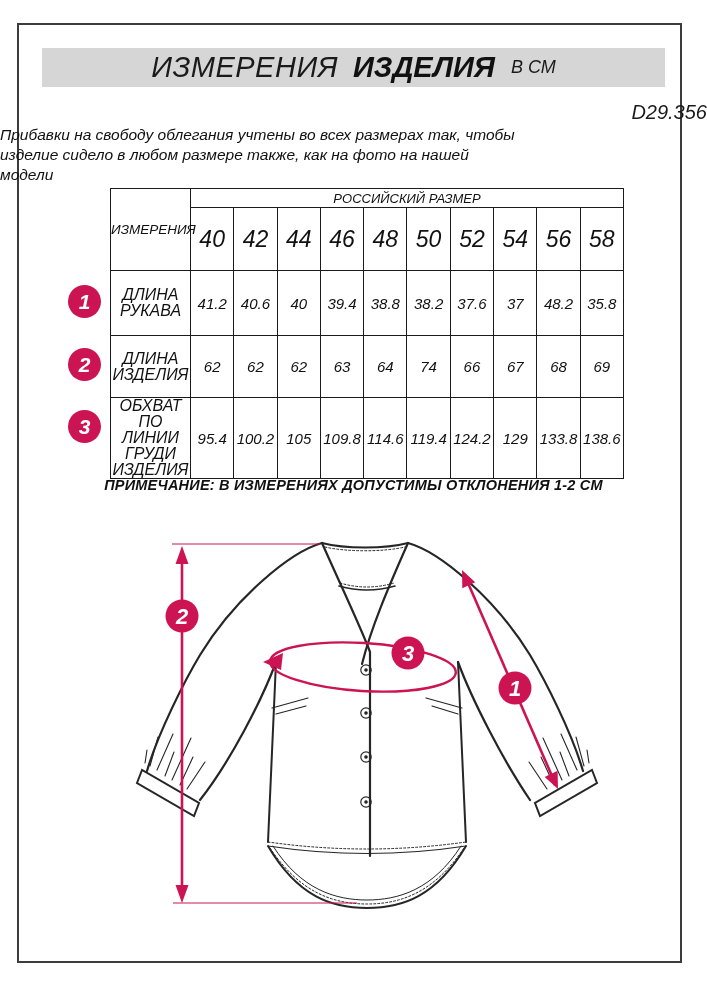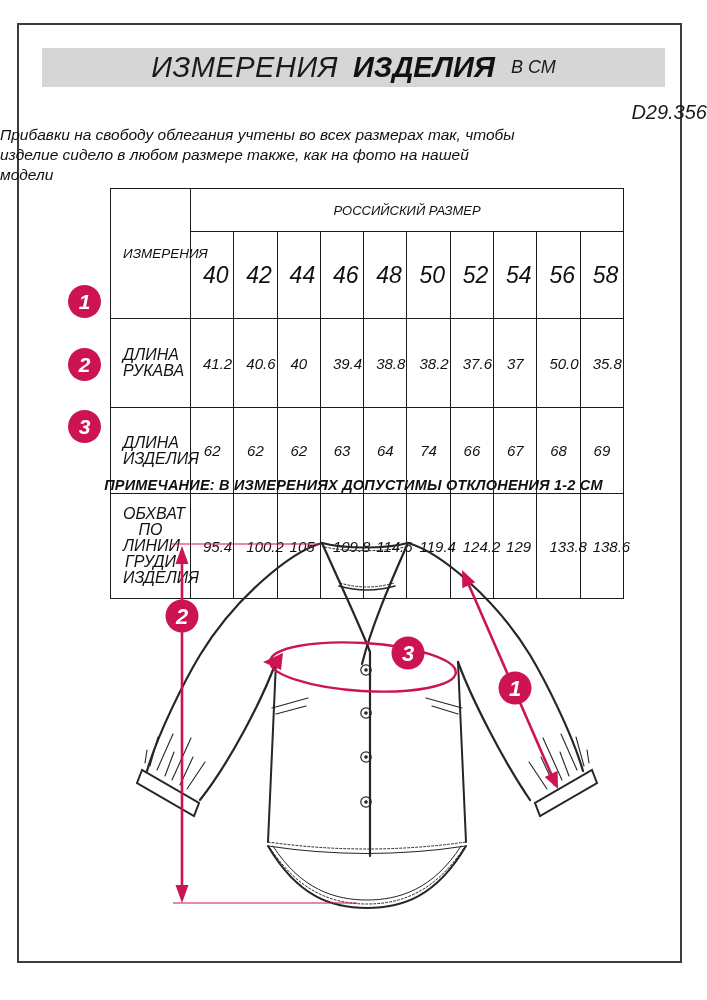--- a/index.html
+++ b/index.html
@@ -27,21 +27,21 @@
   .desc{
     position:absolute;left:0;top:125px;width:707px;text-align:left;
     font-size:15.5px;line-height:20px;color:#111;
   }
   table.sizes{
     position:absolute;left:110px;top:188px;border-collapse:collapse;
     table-layout:fixed;width:513px;
   }
   table.sizes td,table.sizes th{
     border:1.5px solid #1b1b1b;text-align:center;vertical-align:middle;
-    padding:12px;font-weight:400;
+    padding:0;font-weight:400;
   }
   td.group-head{font-size:13px;height:18px;}
   td.corner{font-size:13.5px;}
   td.size-cell{font-size:23px;font-weight:700;height:62px;}
   td.row-label{font-size:16px;line-height:16px;}
   td.val{font-size:15px;}
   tr.r1 td{height:64px;}
   tr.r2 td{height:61px;}
   tr.r3 td{height:62px;}
   .num-badge{
@@ -109,21 +109,21 @@
     <tr class="r1">
       <td class="row-label">ДЛИНА РУКАВА</td>
       <td class="val">41.2</td>
       <td class="val">40.6</td>
       <td class="val">40</td>
       <td class="val">39.4</td>
       <td class="val">38.8</td>
       <td class="val">38.2</td>
       <td class="val">37.6</td>
       <td class="val">37</td>
-      <td class="val">50.0</td>
+      <td class="val">48.2</td>
       <td class="val">35.8</td>
     </tr>
     <tr class="r2">
       <td class="row-label">ДЛИНА ИЗДЕЛИЯ</td>
       <td class="val">62</td>
       <td class="val">62</td>
       <td class="val">62</td>
       <td class="val">63</td>
       <td class="val">64</td>
       <td class="val">74</td>

